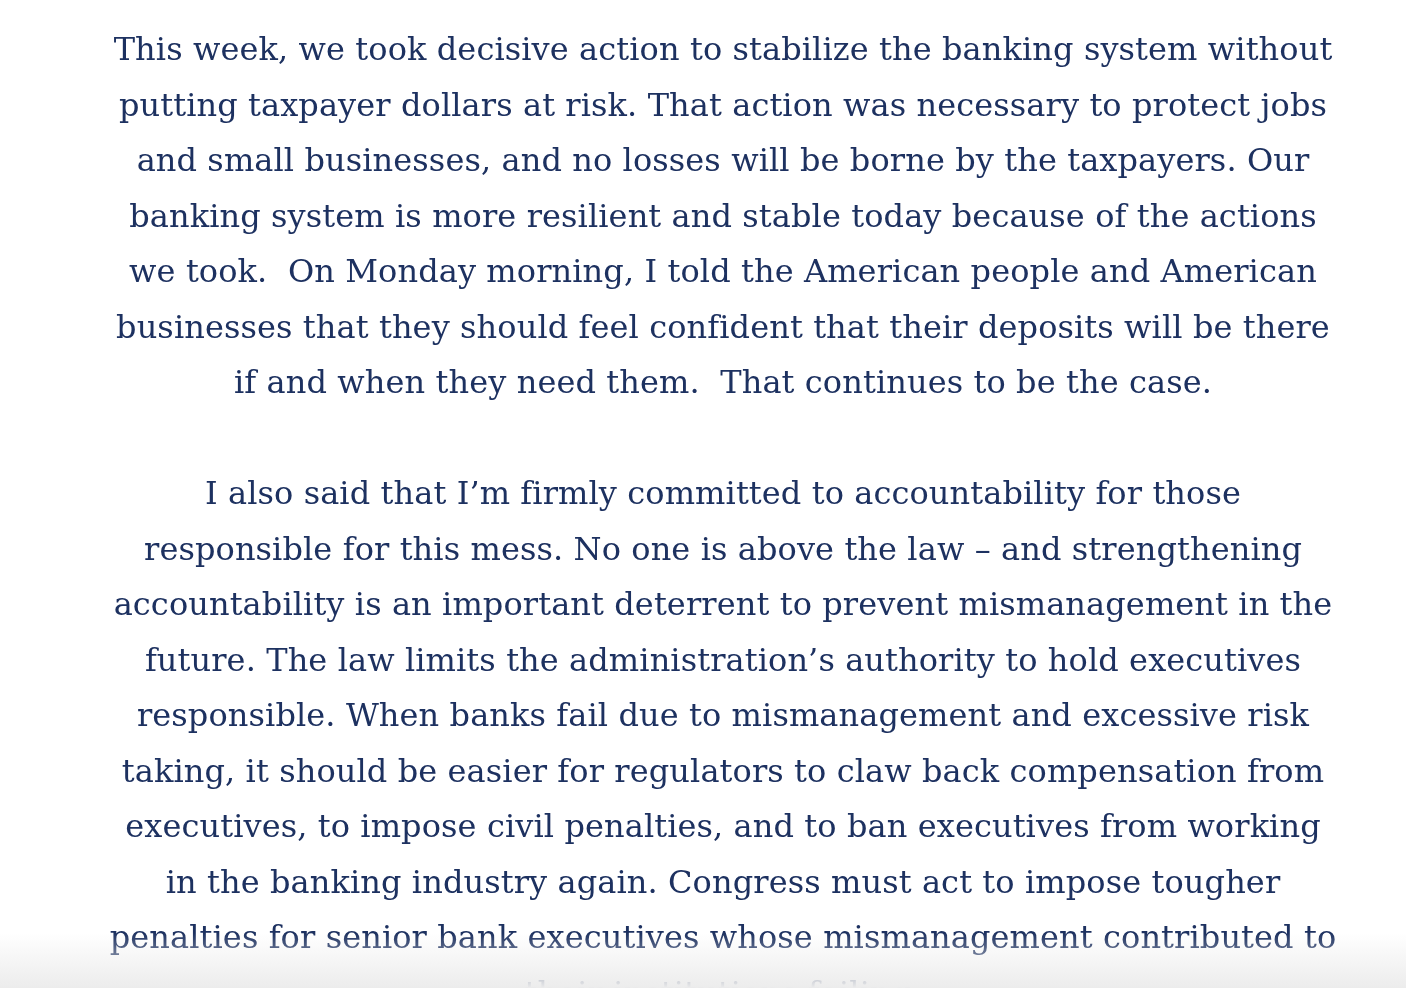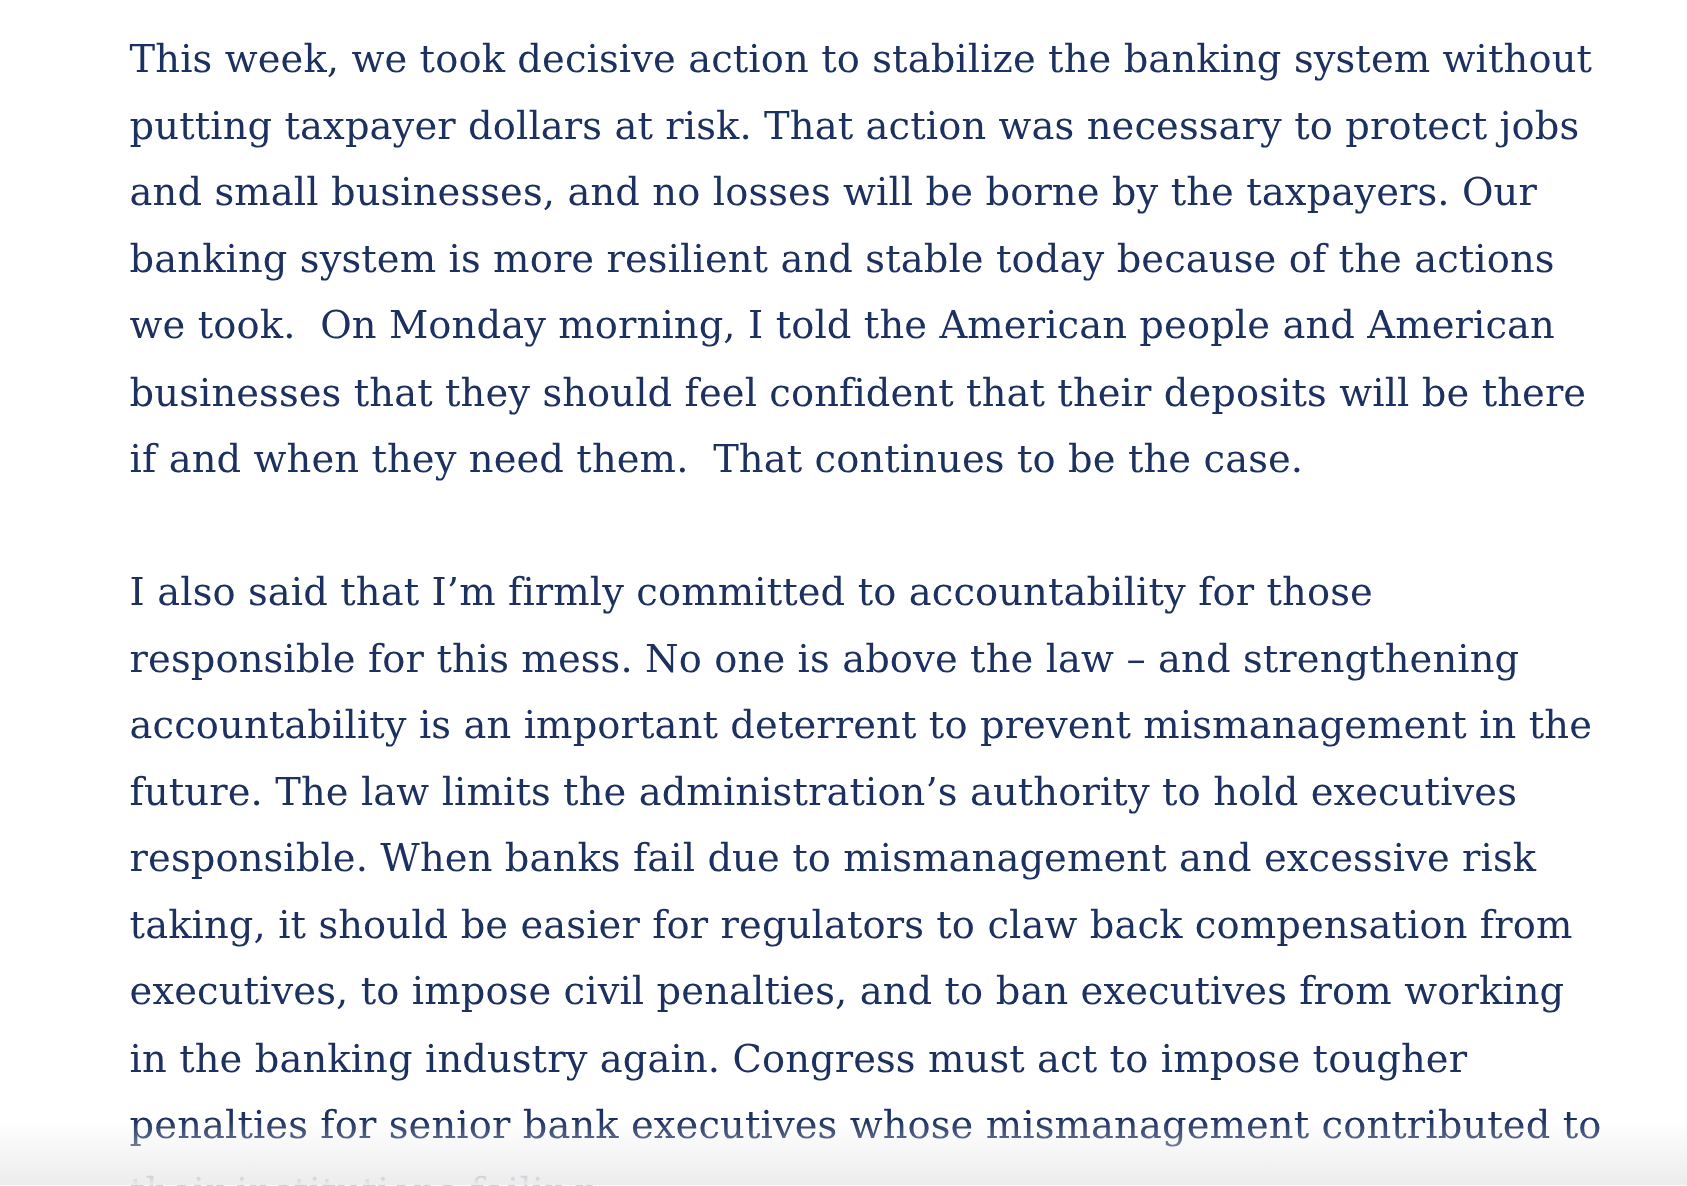--- a/index.html
+++ b/index.html
@@ -1,20 +1,20 @@
 <!DOCTYPE html>
 <html style="--bg-color: #ffffff; --text-color: #1d3160; --fade-color: #ececec;"><head>
 <meta charset="utf-8">
 <style>
   :root {
     --bg-color: #ffffff;
     --text-color: #1d3160;
     --fade-color: #ececec;
   }
-  * { box-sizing: border-box; }
+  * { box-sizing: border-box; text-align: center; }
   html, body {
     margin: 0;
     padding: 0;
     background: var(--bg-color);
   }
   .page {
     position: relative;
     width: 1406px;
     height: 988px;
     background: var(--bg-color);

